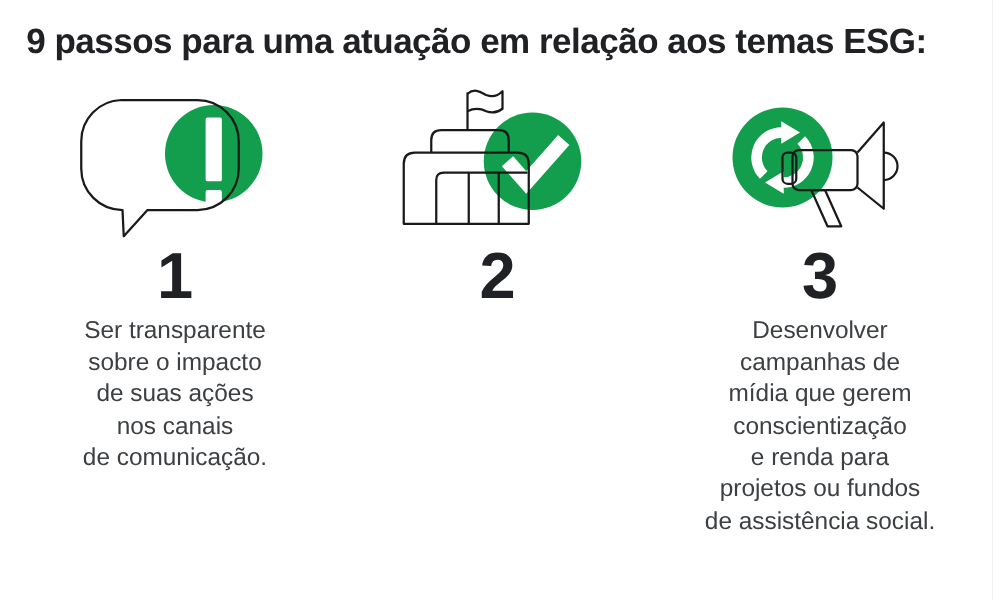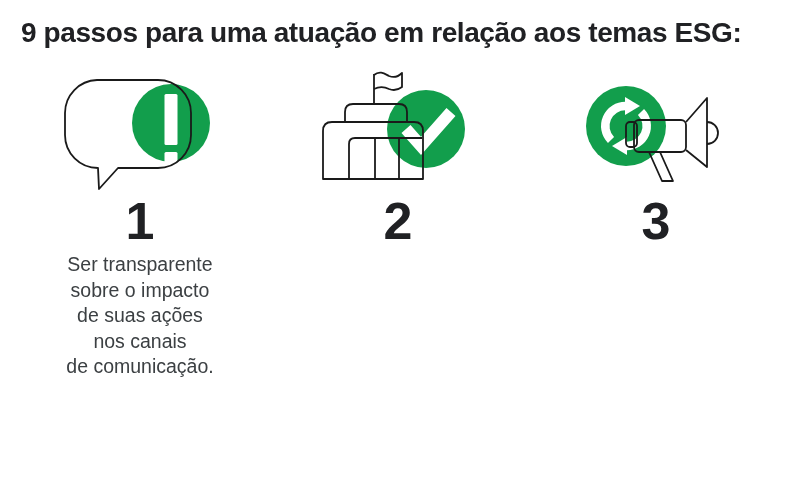--- a/index.html
+++ b/index.html
@@ -103,16 +103,17 @@
         <polygon class="white-fill" points="49,29 49,47 64,38"></polygon>
         <path class="white-arc" d="M 65,44 A 20,20 0 0 1 50,78"></path>
         <polygon class="white-fill" points="51,69 51,87 36,78"></polygon>
         <path class="outline-stroke" d="M 73,84 L 84,84 L 97,113 L 86,113 Z"></path>
         <rect class="outline-stroke" x="50" y="54" width="11" height="25" rx="4"></rect>
         <rect class="outline-stroke" x="58" y="52" width="52" height="32" rx="5"></rect>
         <path class="outline-stroke" d="M 110,54 L 131,30 V 99 L 110,82"></path>
         <path class="outline-stroke" d="M 131,54 A 11,11 0 0 1 131,76"></path>
       </svg>
       <div class="step-number">3</div>
+      <div class="step-desc">Desenvolver<br>campanhas de<br>mídia que gerem<br>conscientização<br>e renda para<br>projetos ou fundos<br>de assistência social.</div>
     </div>
 
   </div>
 </div>
 
 </body></html>

